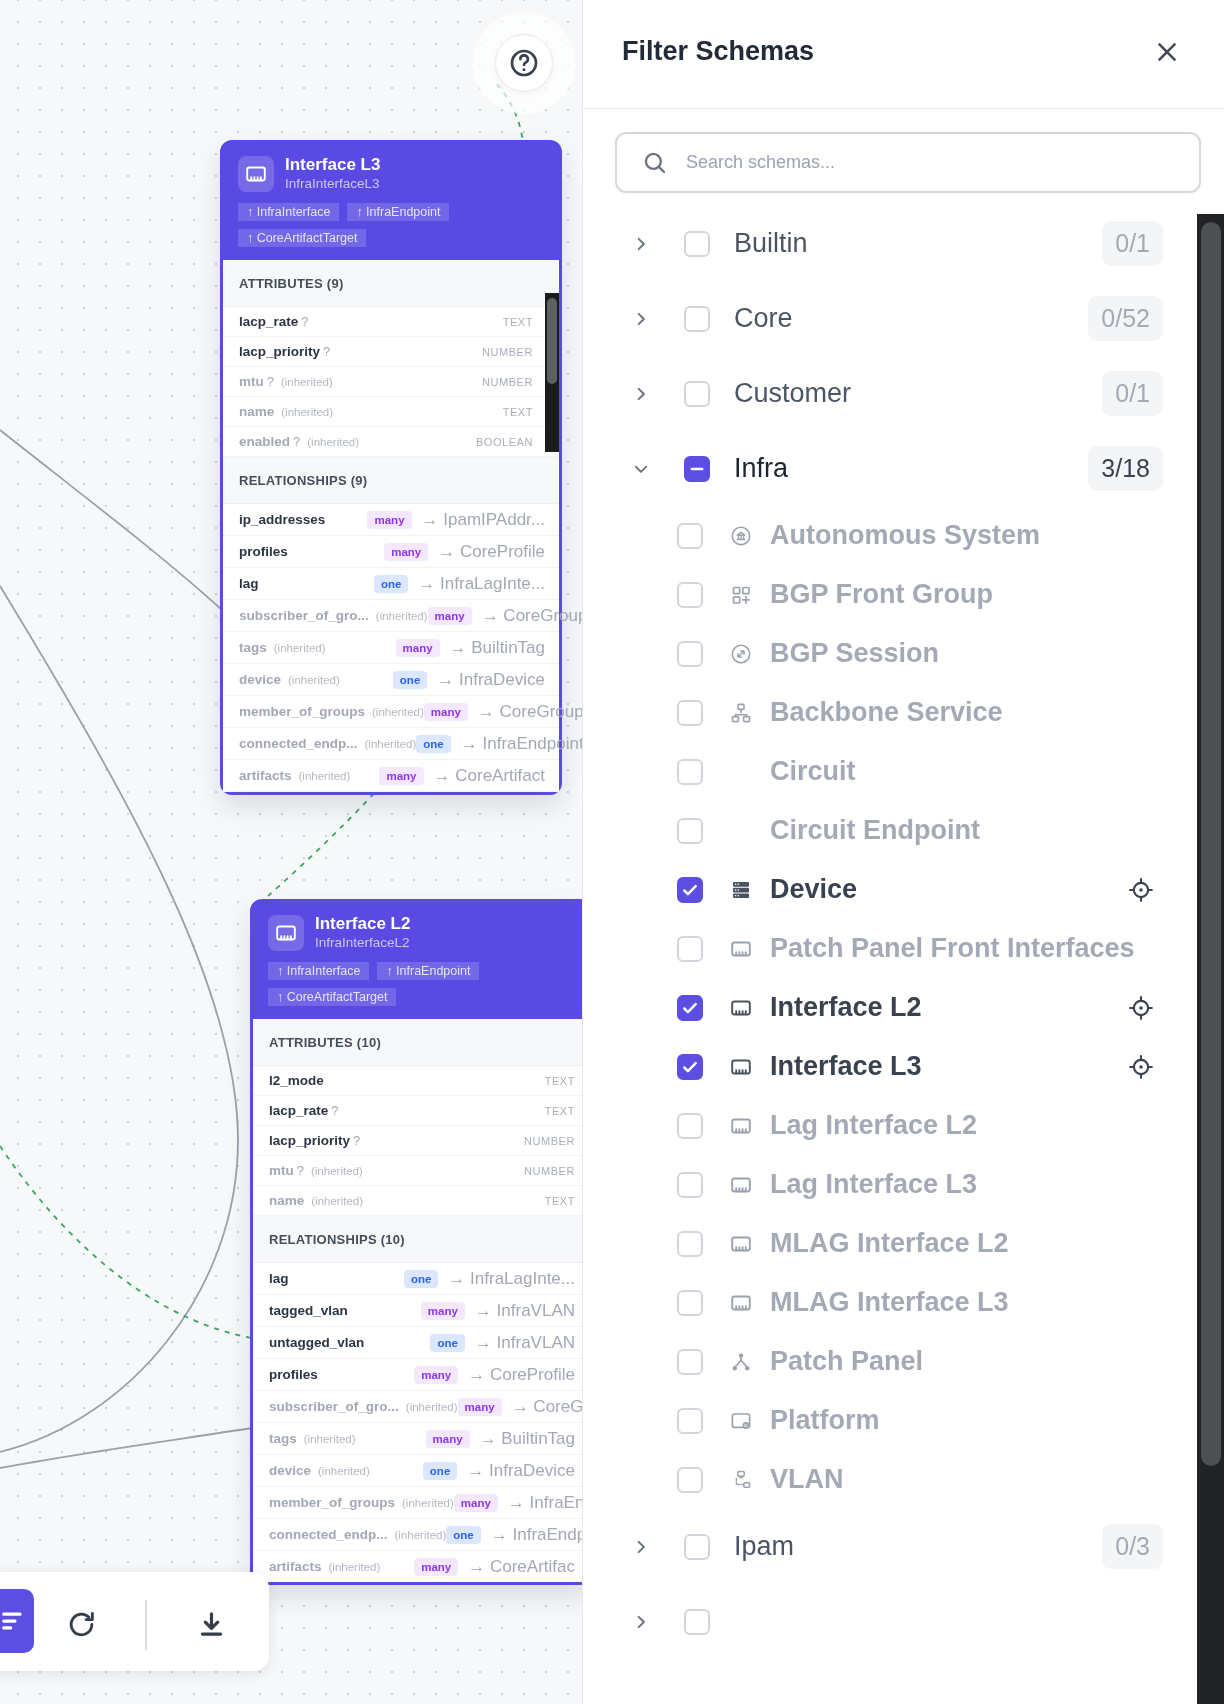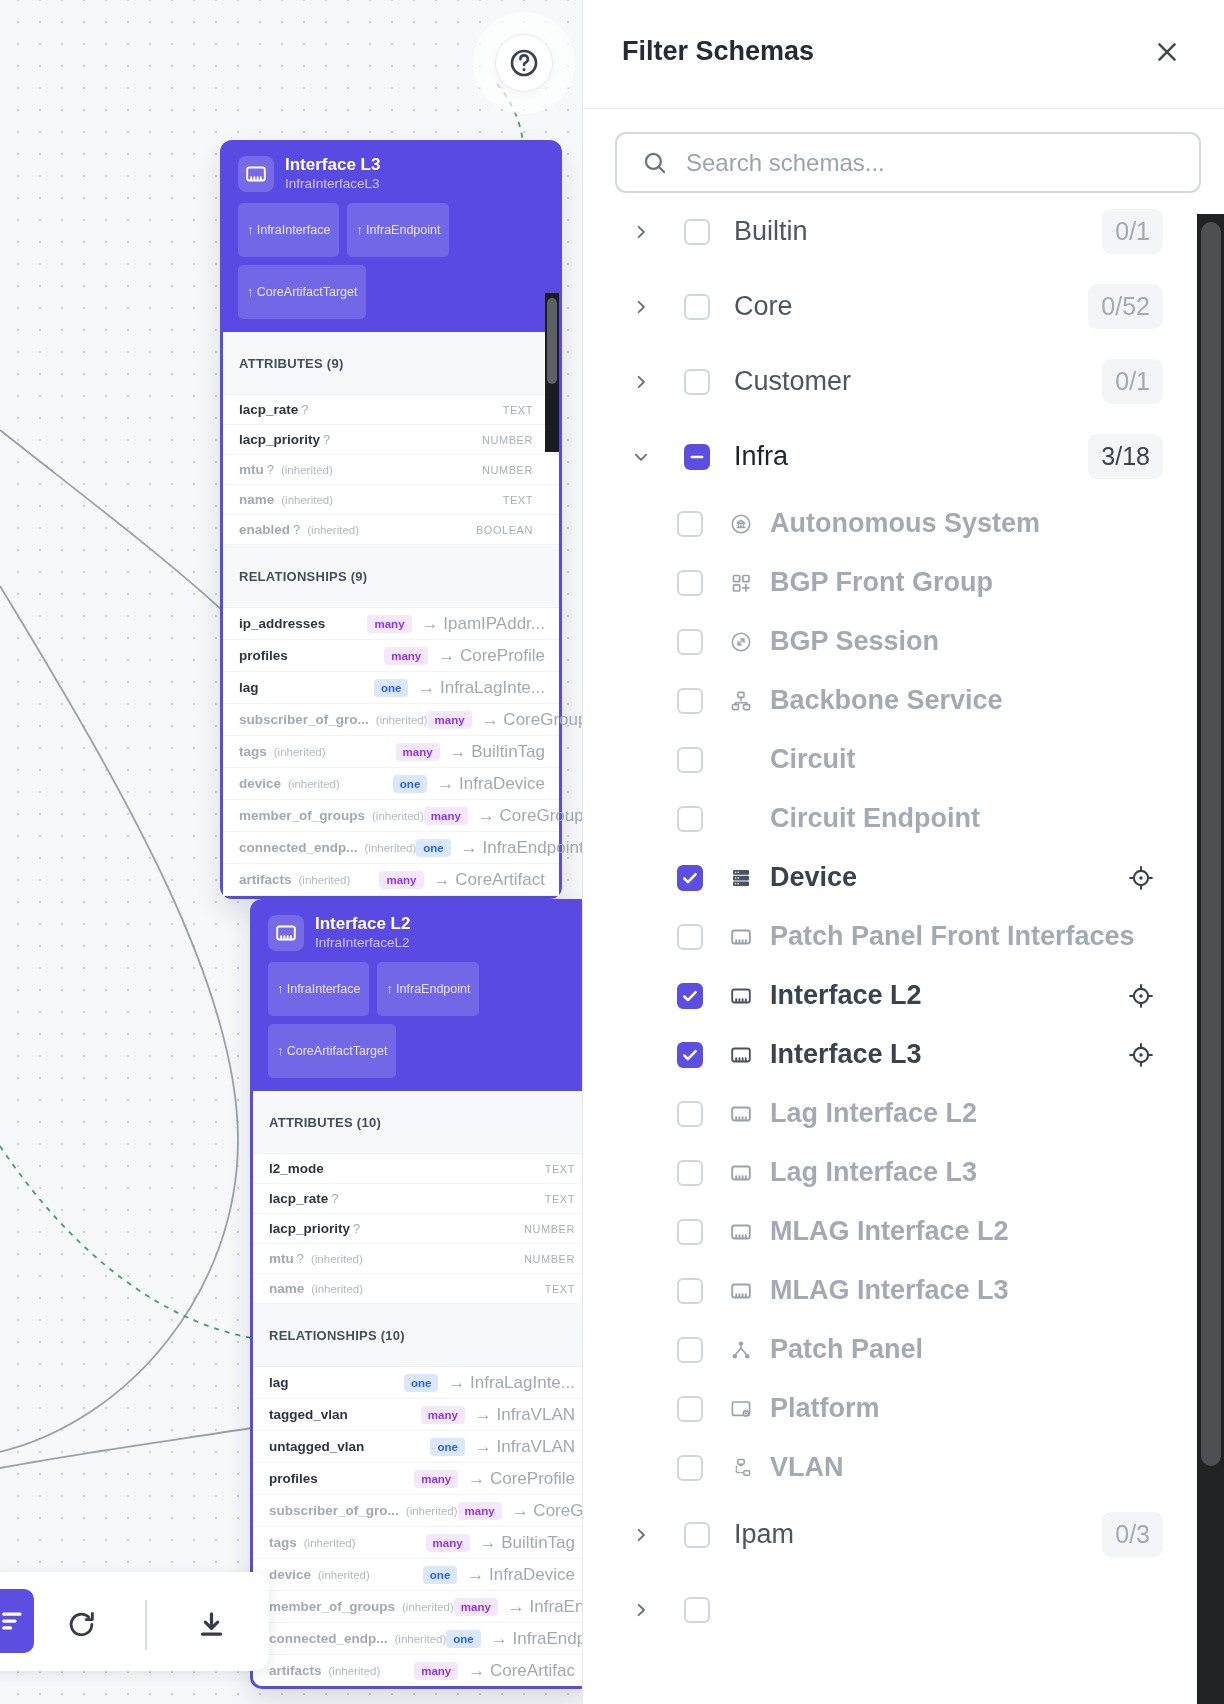--- a/index.html
+++ b/index.html
@@ -25,23 +25,23 @@
   #card-l3{left:220px;top:140px;}
   #card-l2{left:250px;top:899px;}
   .card-header{background:#584ae2;margin:-1px;border-radius:9px 9px 0 0;padding:13px 16px 14px;color:#fff;}
   .card-title-row{display:flex;align-items:center;gap:11px;}
   .card-icon-box{width:36px;height:36px;border-radius:8px;background:rgba(255,255,255,.18);
                  display:flex;align-items:center;justify-content:center;color:#fff;flex:0 0 auto;}
   .card-icon-box svg{width:24px;height:24px;}
   .card-title{font-size:17px;font-weight:bold;line-height:20px;}
   .card-kind{font-size:13.5px;color:#cbc7f6;line-height:17px;}
   .card-badges{display:flex;flex-wrap:wrap;gap:8px;margin-top:11px;}
-  .hdr-badge{background:rgba(255,255,255,.16);border-radius:5px;padding:20px 9px;font-size:12.5px;color:#e6e3fb;}
+  .hdr-badge{background:rgba(255,255,255,.16);border-radius:0;padding:2px 9px;font-size:12.5px;color:#e6e3fb;}
   .sec-hdr{height:38px;display:flex;align-items:center;background:#f7f8fa;color:#454e5b;
-           font-size:13px;font-weight:bold;letter-spacing:.02em;padding:12px 16px;border-bottom:1px solid #edeff2;}
+           font-size:13px;font-weight:bold;letter-spacing:.02em;padding:4px 16px;border-bottom:1px solid #edeff2;}
   .row{display:flex;align-items:center;padding:0 14px 0 16px;border-bottom:1px solid #f2f3f6;background:#fff;}
   .attr-row{height:29px;}
   .rel-row{height:31px;}
   .row:last-child{border-bottom:none;border-radius:0 0 9px 9px;}
   .f-name{font-size:13.5px;font-weight:bold;color:#2c3543;white-space:nowrap;}
   .row.inh .f-name{color:#a2a9b5;}
   .f-q{color:#a2a9b5;font-weight:normal;font-size:13px;margin-left:3px;}
   .f-inh{font-size:11.5px;color:#b2b8c2;margin-left:7px;white-space:nowrap;text-align:right;}
   .f-spacer{flex:1;}
   .f-type{font-size:11px;color:#a8aeb9;letter-spacing:.05em;white-space:nowrap;}
@@ -69,25 +69,25 @@
   #panel{position:absolute;left:582px;top:0;width:642px;height:1704px;background:#fff;
          border-left:1px solid #e6e8ec;z-index:5;}
   .panel-header{position:relative;height:108px;border-bottom:1px solid #e6e8ec;}
   .panel-title{position:absolute;left:39px;top:36px;font-size:27px;font-weight:bold;color:#232b38;}
   .close-btn{position:absolute;right:42px;top:38px;width:30px;height:30px;color:#414a57;cursor:pointer;}
   .close-btn svg{width:28px;height:28px;}
   .search-wrap{position:absolute;left:32px;top:132px;width:586px;height:61px;border:2px solid #d4d8de;
                border-radius:11px;background:#fff;display:flex;align-items:center;box-sizing:border-box;}
   .search-wrap .s-icon{color:#6b7280;margin:0 16px 0 24px;display:flex;}
   .search-wrap .s-icon svg{width:27px;height:27px;}
-  .search-input{border:none;outline:none;flex:1;font-size:24px;color:#ec4899;background:transparent;
+  .search-input{border:none;outline:none;flex:1;font-size:18px;color:#ec4899;background:transparent;
                 font-family:"Liberation Sans",sans-serif;}
   .search-input::placeholder{color:#9aa3b1;}
 
-  #tree{position:absolute;left:0;top:178px;width:614px;bottom:0;overflow:hidden;padding-top:16px;box-sizing:border-box;}
+  #tree{position:absolute;left:0;top:190px;width:614px;bottom:0;overflow:hidden;padding-top:16px;box-sizing:border-box;}
   .g-row{height:75px;display:flex;align-items:center;padding-left:48px;}
   .c-row{height:59px;display:flex;align-items:center;padding-left:94px;font-weight:bold;}
   .chev{width:20px;height:20px;color:#6b7280;flex:0 0 auto;display:flex;}
   .chev svg{width:20px;height:20px;}
   .cbx{width:26px;height:26px;border:2px solid #d2d6dc;border-radius:6px;background:#fff;box-sizing:border-box;
        flex:0 0 auto;display:flex;align-items:center;justify-content:center;cursor:pointer;}
   .cbx.on{background:#5b4ee0;border-color:#5b4ee0;color:#fff;}
   .cbx svg{width:20px;height:20px;}
   .g-row .cbx{margin-left:33px;}
   .g-label{margin-left:24px;font-size:27px;color:#4b5563;white-space:nowrap;}

